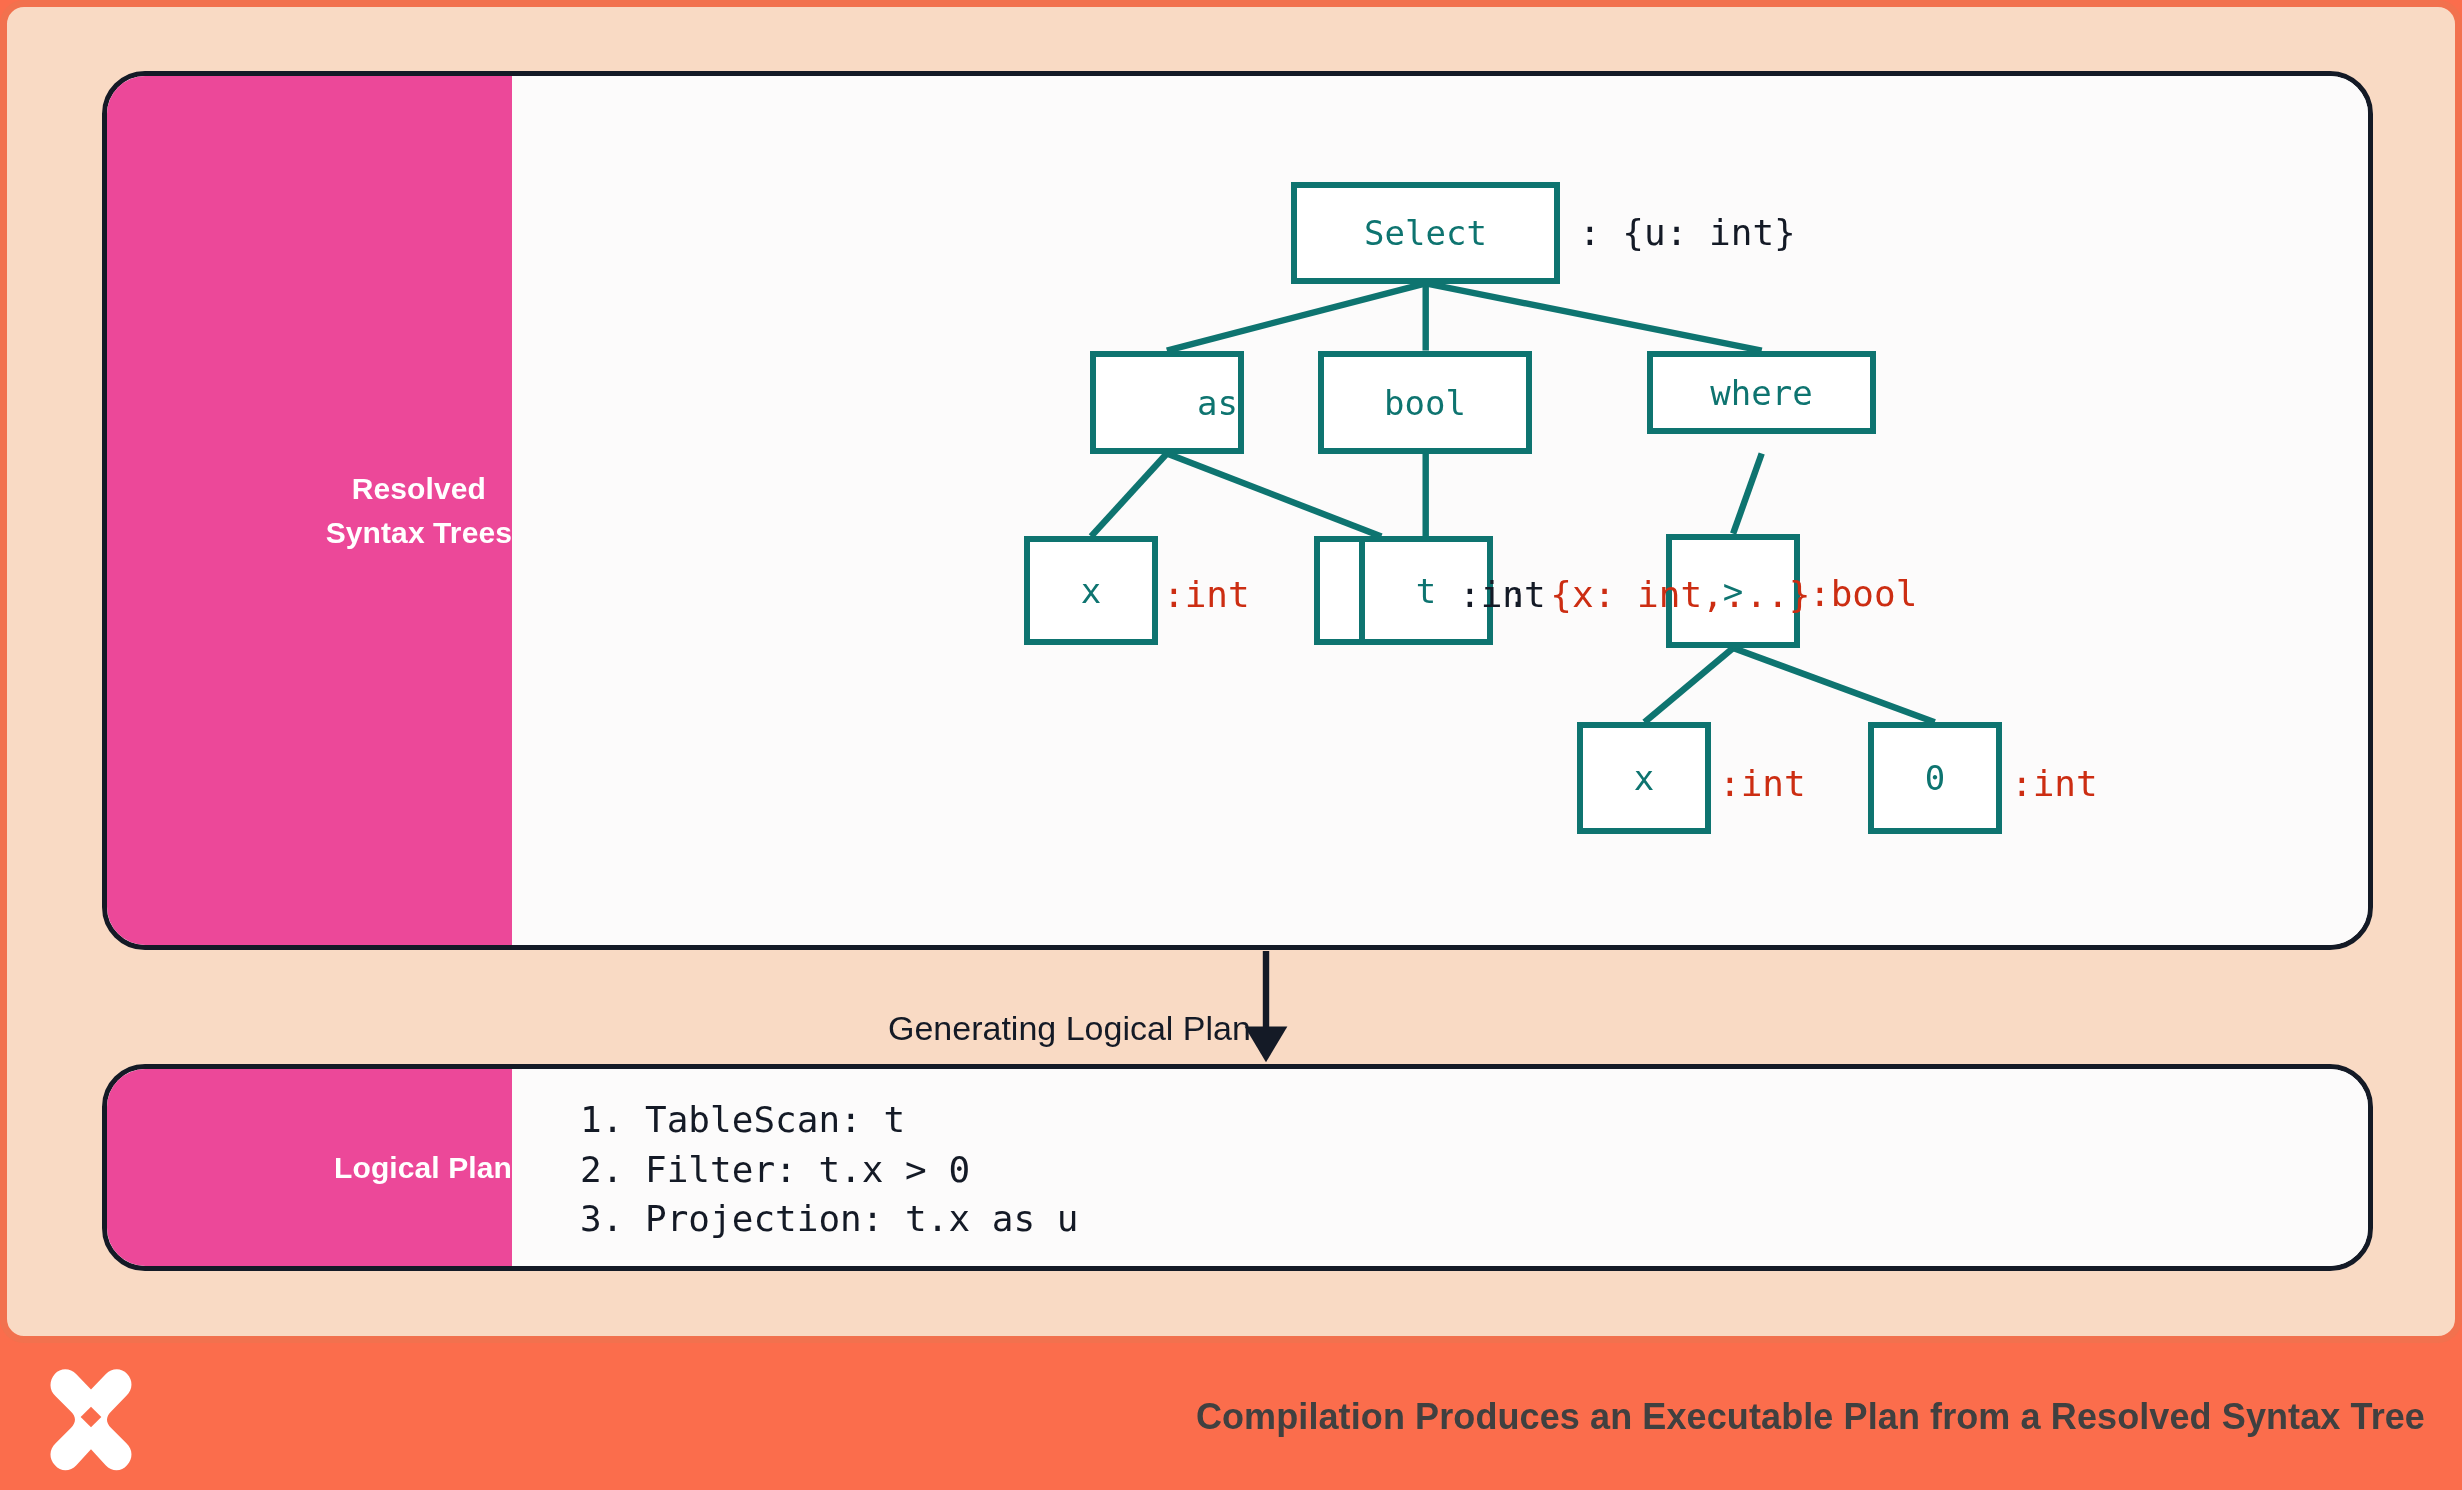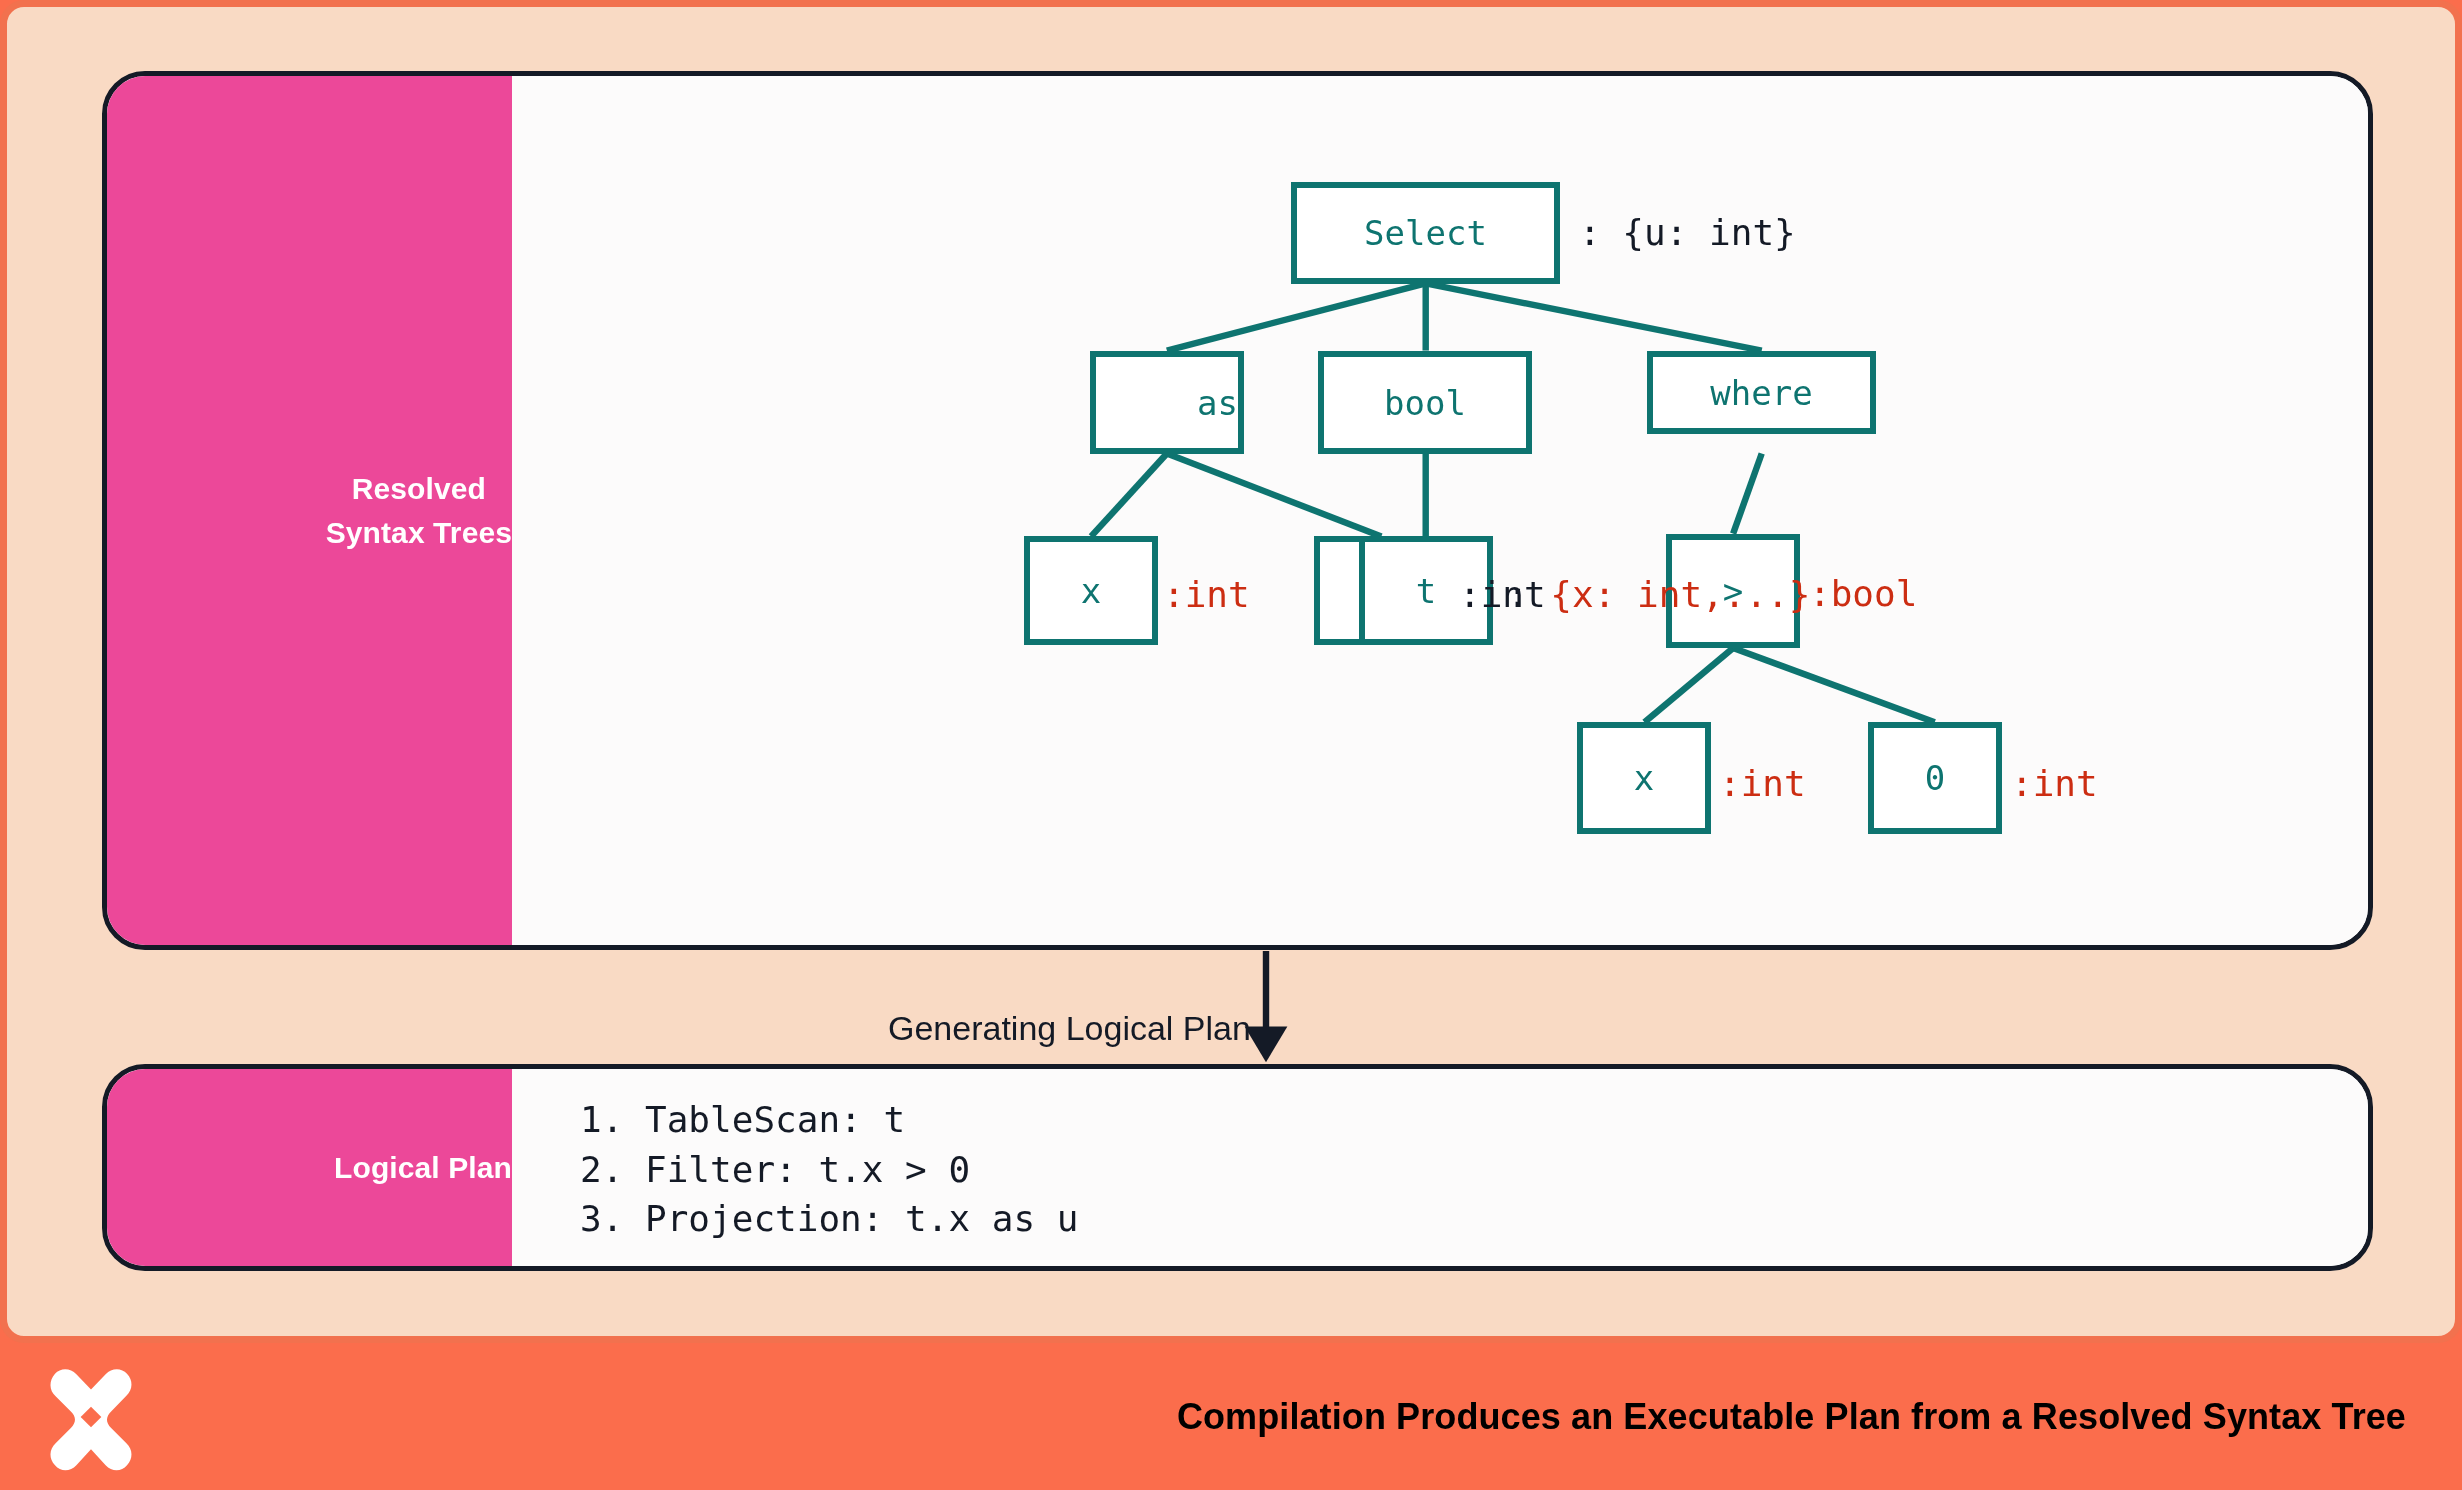--- a/index.html
+++ b/index.html
@@ -150,24 +150,24 @@
   }
   .footer-logo {
     position: absolute;
     left: 30px;
     top: 13px;
     width: 122px;
     height: 122px;
   }
   .footer-caption {
     position: absolute;
-    right: 56px;
+    right: 37px;
     top: 50%;
     transform: translateY(-50%);
-    color: #000000;
+    color: #404040;
     font-weight: bold;
     font-size: 36px;
     letter-spacing: 0.1px;
     white-space: nowrap;
   }
 </style>
 </head>
 <body>
 
 <div class="screen">

